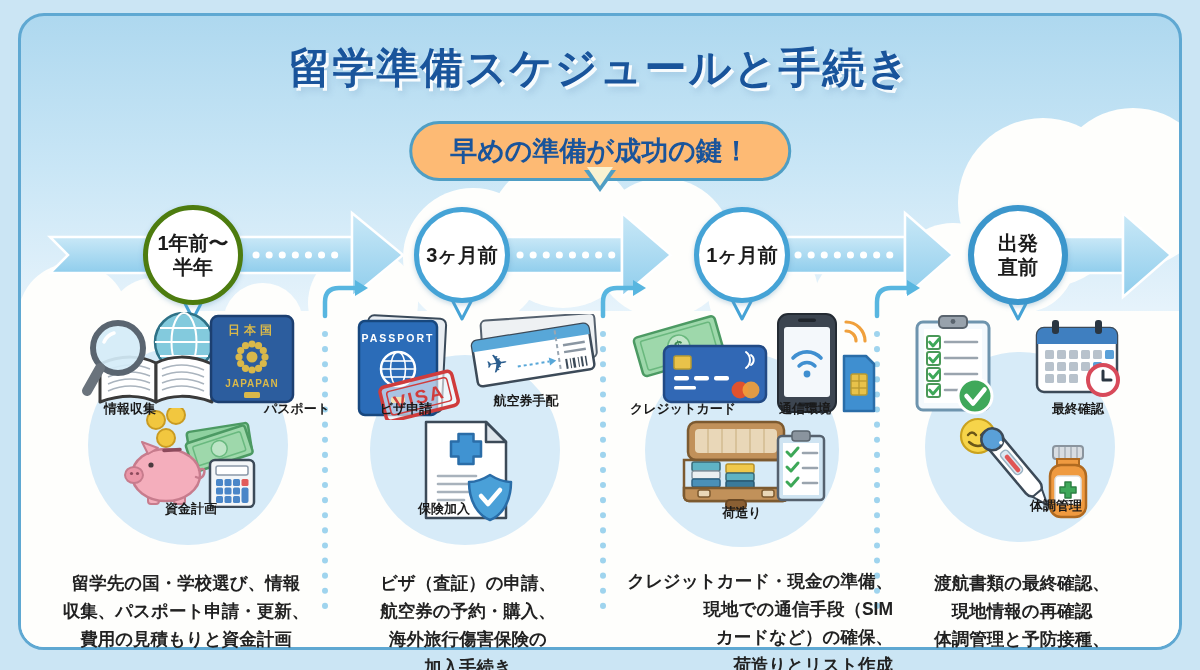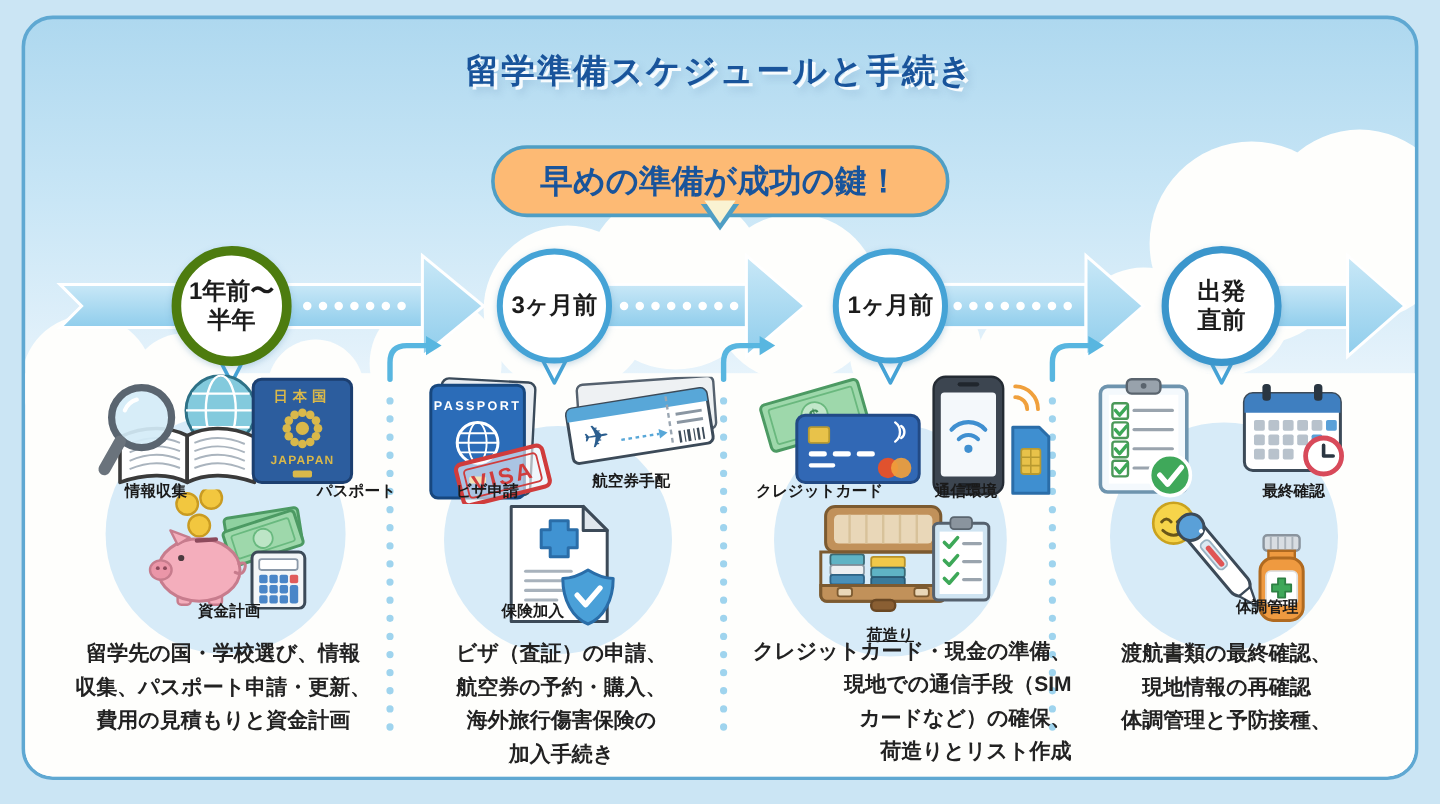--- a/index.html
+++ b/index.html
@@ -2,34 +2,34 @@
 <html><head>
 <meta charset="utf-8">
 <style>
   html,body{margin:0;padding:0;}
   body{font-family:"Liberation Sans",sans-serif;}
   .stage{position:relative;width:1200px;height:670px;background:#cbe5f4;overflow:hidden;}
   .panel{position:absolute;left:18px;top:13px;width:1164px;height:637px;border:3px solid #5fa8d2;
          border-radius:26px;box-sizing:border-box;overflow:hidden;
          background:linear-gradient(180deg,#aed8ef 0%,#c9e6f6 24%,#e0f0fa 42%,#f6fbfe 58%,#ffffff 70%);}
   .abs{position:absolute;}
-  .title{left:0;right:0;top:40px;text-align:center;font-size:28px;font-weight:900;color:#19549b;
+  .title{left:0;right:0;top:40px;text-align:center;font-size:42px;font-weight:900;color:#19549b;
          letter-spacing:2px;text-shadow:3px 3px 0 rgba(255,255,255,.9),5px 6px 6px rgba(110,150,190,.3);}
   .badge{left:600px;top:121px;transform:translateX(-50%);background:#fdba74;border:3px solid #4f9ec4;
          border-radius:32px;padding:9px 38px;font-size:27px;font-weight:900;color:#19549b;white-space:nowrap;}
   .badge-tail-border{left:600px;top:170px;transform:translateX(-50%);width:0;height:0;
          border-left:16px solid transparent;border-right:16px solid transparent;border-top:22px solid #4f9ec4;}
   .badge-tail-fill{left:600px;top:167px;transform:translateX(-50%);width:0;height:0;
          border-left:13px solid transparent;border-right:13px solid transparent;border-top:19px solid #faf3d2;}
   .tcircle{background:#fff;border-radius:50%;display:flex;align-items:center;justify-content:center;
            text-align:center;font-weight:900;color:#1c1c1c;font-size:20px;line-height:1.2;
            white-space:pre-line;box-shadow:0 2px 5px rgba(90,145,185,.35);box-sizing:border-box;}
   .ilabel{transform:translateX(-50%);font-size:13px;font-weight:900;color:#1a1a1a;white-space:nowrap;}
   .desc{transform:translateX(-50%);width:290px;text-align:center;font-size:17.5px;font-weight:700;
-        color:#222;line-height:1.6;}
+        color:#222;line-height:1.6;margin-top:39px;}
   svg{display:block;}
 </style>
 </head>
 <body>
 
 <div class="stage">
 
   <div class="panel">
     <svg width="1164" height="637" viewBox="0 0 1164 637">
       <g fill="#fefefc">
@@ -106,21 +106,21 @@
       <path d="M728,292 L742,319 L756,292 Z"></path>
       <path d="M1004,292 L1018,319 L1032,292 Z"></path>
     </g>
   </svg>
 
   <div class="abs title">留学準備スケジュールと手続き</div>
   <div class="abs badge">早めの準備が成功の鍵！</div>
   <div class="abs badge-tail-border"></div>
   <div class="abs badge-tail-fill"></div>
 
-  <div class="abs tcircle" style="left:143px;top:205px;width:100px;height:100px;border:8px solid #4d7c0f;">1年前〜
+  <div class="abs tcircle" style="left:143px;top:205px;width:100px;height:100px;border:5px solid #4d7c0f;">1年前〜
 半年</div>
   <div class="abs tcircle" style="left:414px;top:207px;width:96px;height:96px;border:5px solid #45a3d6;">3ヶ月前</div>
   <div class="abs tcircle" style="left:694px;top:207px;width:96px;height:96px;border:5px solid #45a3d6;">1ヶ月前</div>
   <div class="abs tcircle" style="left:968px;top:205px;width:100px;height:100px;border:6px solid #3b96cc;">出発
 直前</div>
 
   <svg class="abs" style="left:80px;top:312px;" width="175" height="95" viewBox="0 0 175 95">
     <circle cx="104" cy="30" r="29" fill="#83cadd" stroke="#2e7186" stroke-width="2.5"></circle>
     <g fill="none" stroke="#ffffff" stroke-width="2">
       <ellipse cx="104" cy="30" rx="12.5" ry="29"></ellipse>
@@ -444,21 +444,21 @@
   <div class="abs ilabel" style="left:130px;top:400px;">情報収集</div>
   <div class="abs ilabel" style="left:252px;top:400px;margin-left:45px;">パスポート</div>
   <div class="abs ilabel" style="left:191px;top:500px;">資金計画</div>
 
   <div class="abs ilabel" style="left:406px;top:400px;">ビザ申請</div>
   <div class="abs ilabel" style="left:526px;top:392px;">航空券手配</div>
   <div class="abs ilabel" style="left:444px;top:500px;">保険加入</div>
 
   <div class="abs ilabel" style="left:683px;top:400px;">クレジットカード</div>
   <div class="abs ilabel" style="left:805px;top:400px;">通信環境</div>
-  <div class="abs ilabel" style="left:742px;top:520px;text-decoration:underline;">荷造り</div>
+  <div class="abs ilabel" style="left:742px;top:504px;">荷造り</div>
 
   <div class="abs ilabel" style="left:1078px;top:400px;">最終確認</div>
   <div class="abs ilabel" style="left:1056px;top:497px;">体調管理</div>
 
   <div class="abs desc" style="left:186px;top:530px;">
     <div>留学先の国・学校選び、情報</div>
     <div>収集、パスポート申請・更新、</div>
     <div>費用の見積もりと資金計画</div>
   </div>
   <div class="abs desc" style="left:468px;top:530px;">

